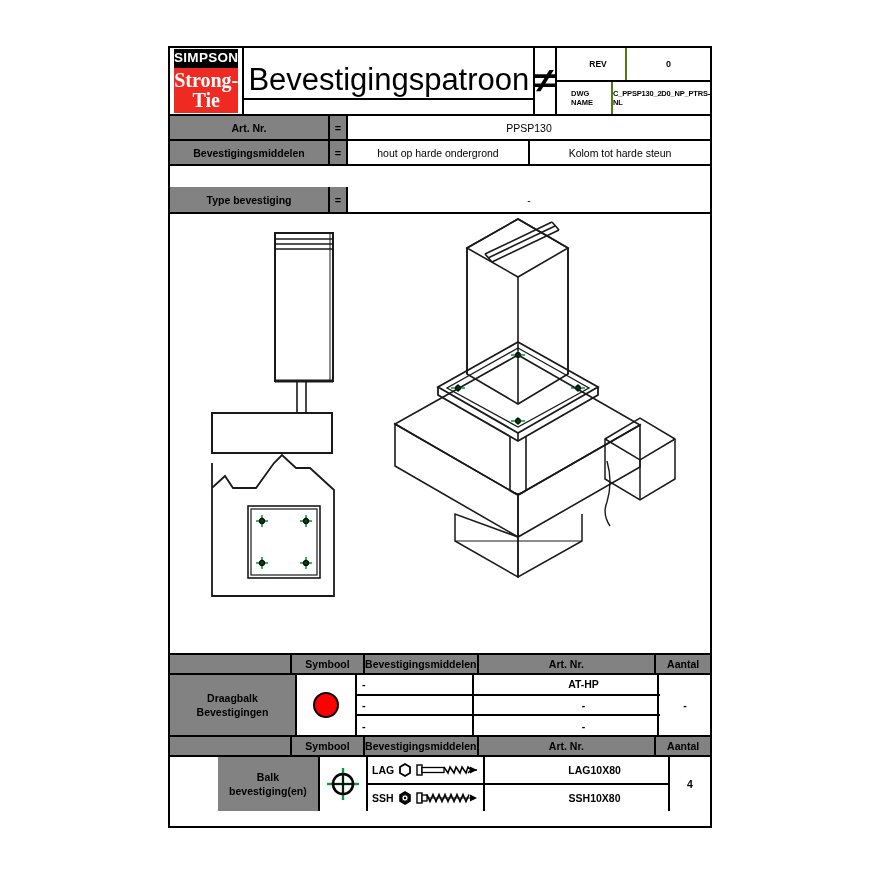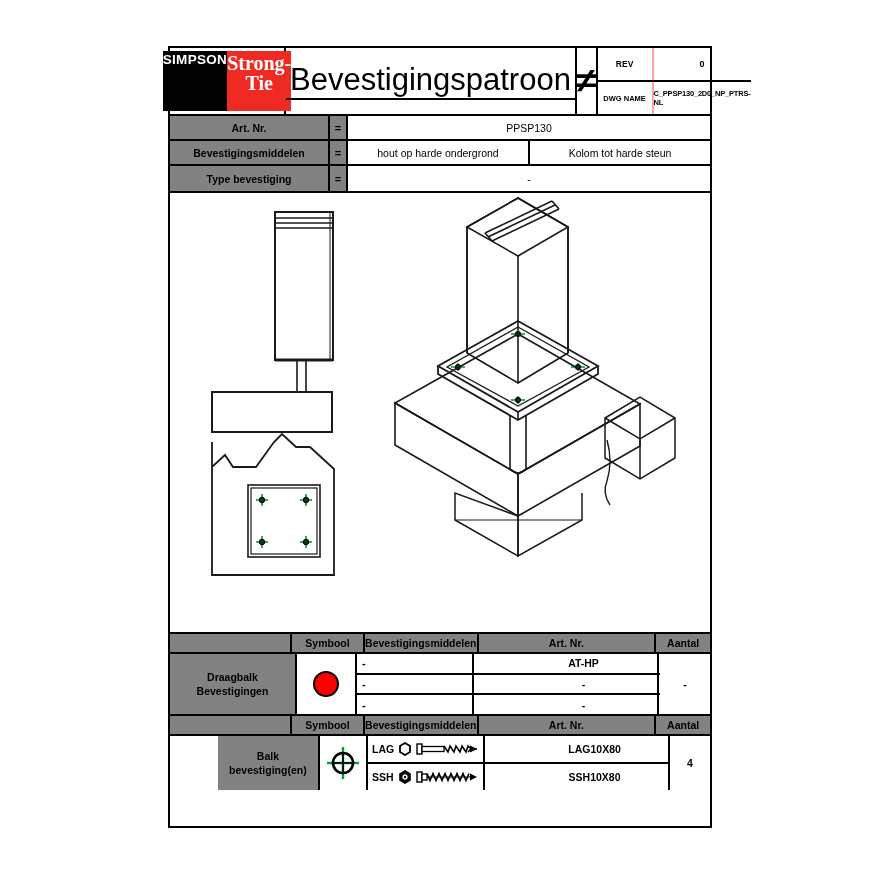--- a/index.html
+++ b/index.html
@@ -22,23 +22,23 @@
   .titleblock{
     display:flex;
     height:68px;
     border-bottom:2.5px solid #000;
     box-sizing:border-box;
   }
   .logo-cell{
     width:116px;
     border-right:2.5px solid #000;
     box-sizing:border-box;
-    display:flex;
+    display:flex;flex-direction:column;
     justify-content:center;
-    padding:3px 16px;
+    padding:3px 4px;
   }
   .logo-top{
     background:#000;color:#fff;
     font-weight:bold;font-size:13.5px;
     letter-spacing:0.3px;
     text-align:center;
     padding:2px 0 3px 0;
     line-height:1;
   }
   .logo-bot{
@@ -78,42 +78,42 @@
     box-sizing:border-box;
   }
   .revrow{
     display:flex;flex:1;
     border-bottom:2px solid #000;
     box-sizing:border-box;
   }
   .revrow:last-child{border-bottom:none;}
   .revlbl{
     width:56px;
-    border-right:2px solid #fca5a5;
-    box-sizing:border-box;
-    display:flex;align-items:center;justify-content:center;
-    font-size:8.5px;font-weight:bold;
+    border-right:2px solid #4d7c0f;
+    box-sizing:border-box;
+    display:flex;align-items:center;justify-content:center;
+    font-size:8.5px;font-weight:bold;margin-left:14px;
   }
   .revval{
     flex:1;
     display:flex;align-items:center;justify-content:center;
     font-size:9px;font-weight:bold;
   }
   .revval.small{font-size:7.5px;letter-spacing:-0.2px;}
   .revlbl.wide{width:56px;font-size:7.5px;}
 
   
   .spec-table{border-bottom:2.5px solid #000;}
   .spec-row{
     display:flex;
     height:25px;
     border-bottom:2.5px solid #000;
     box-sizing:border-box;
   }
-  .spec-row:last-child{border-bottom:none;}
+  .spec-row:last-child{border-bottom:none;margin-top:21px;}
   .spec-lbl{
     width:160px;
     background:#828282;
     border-right:2.5px solid #000;
     box-sizing:border-box;
     display:flex;align-items:center;justify-content:center;
     font-size:10.5px;font-weight:bold;color:#000;
   }
   .spec-eq{
     width:18px;

